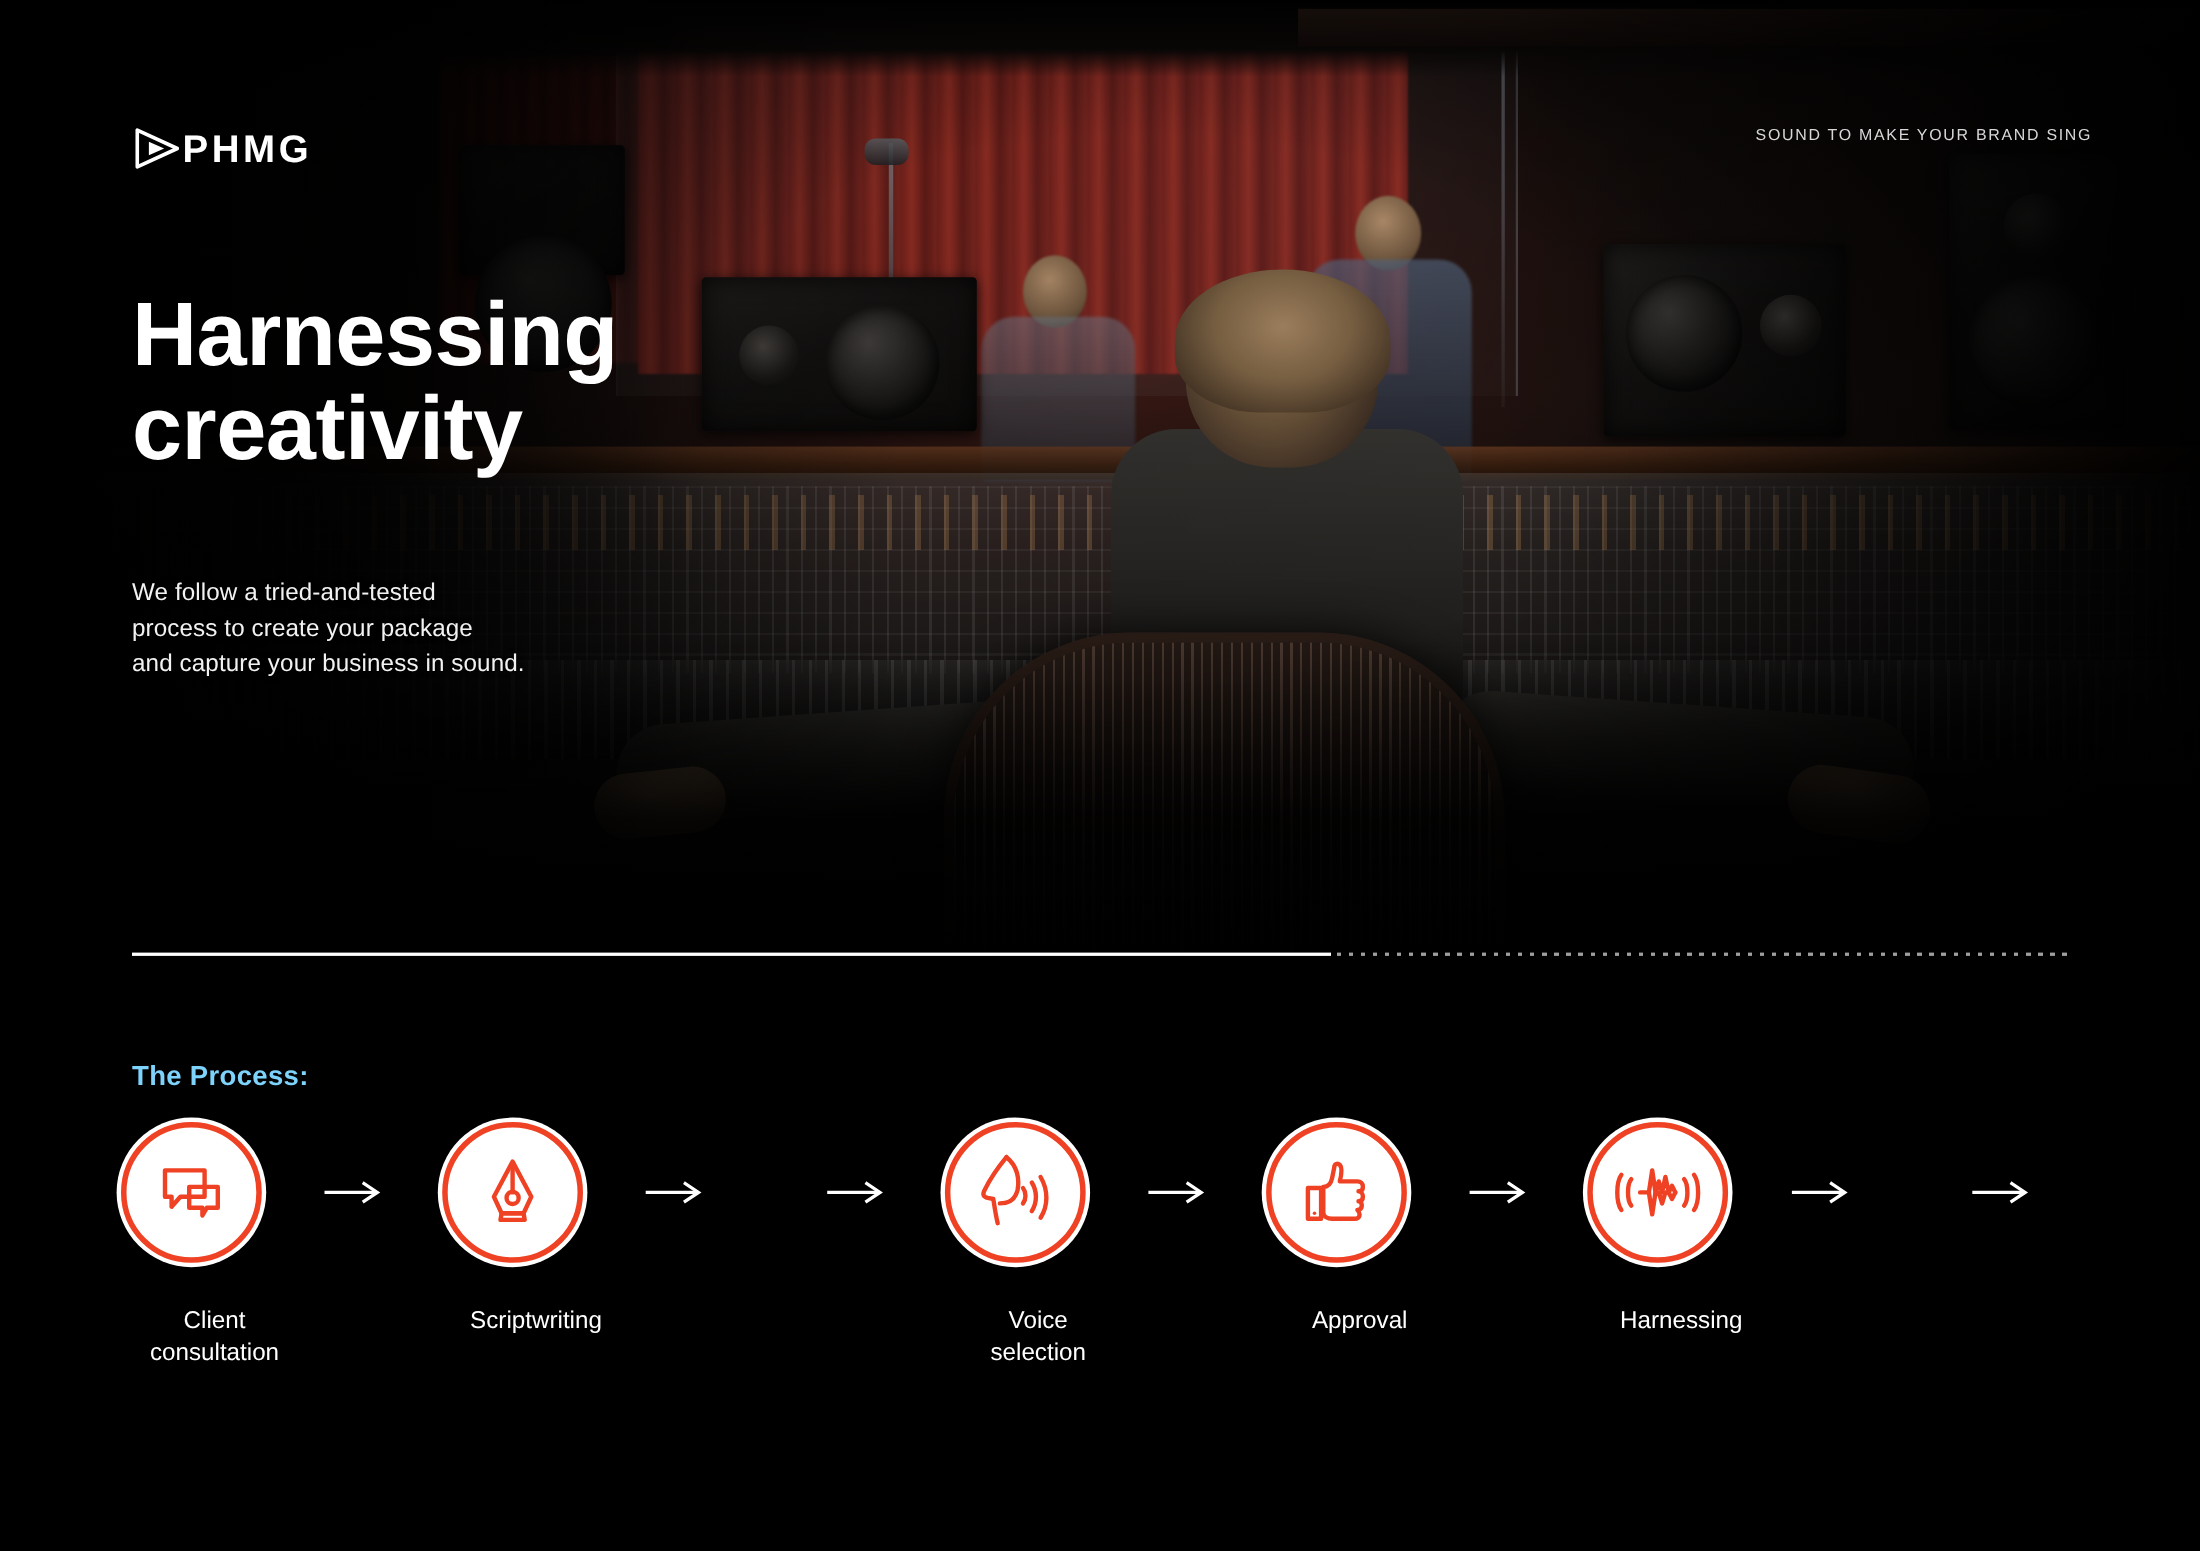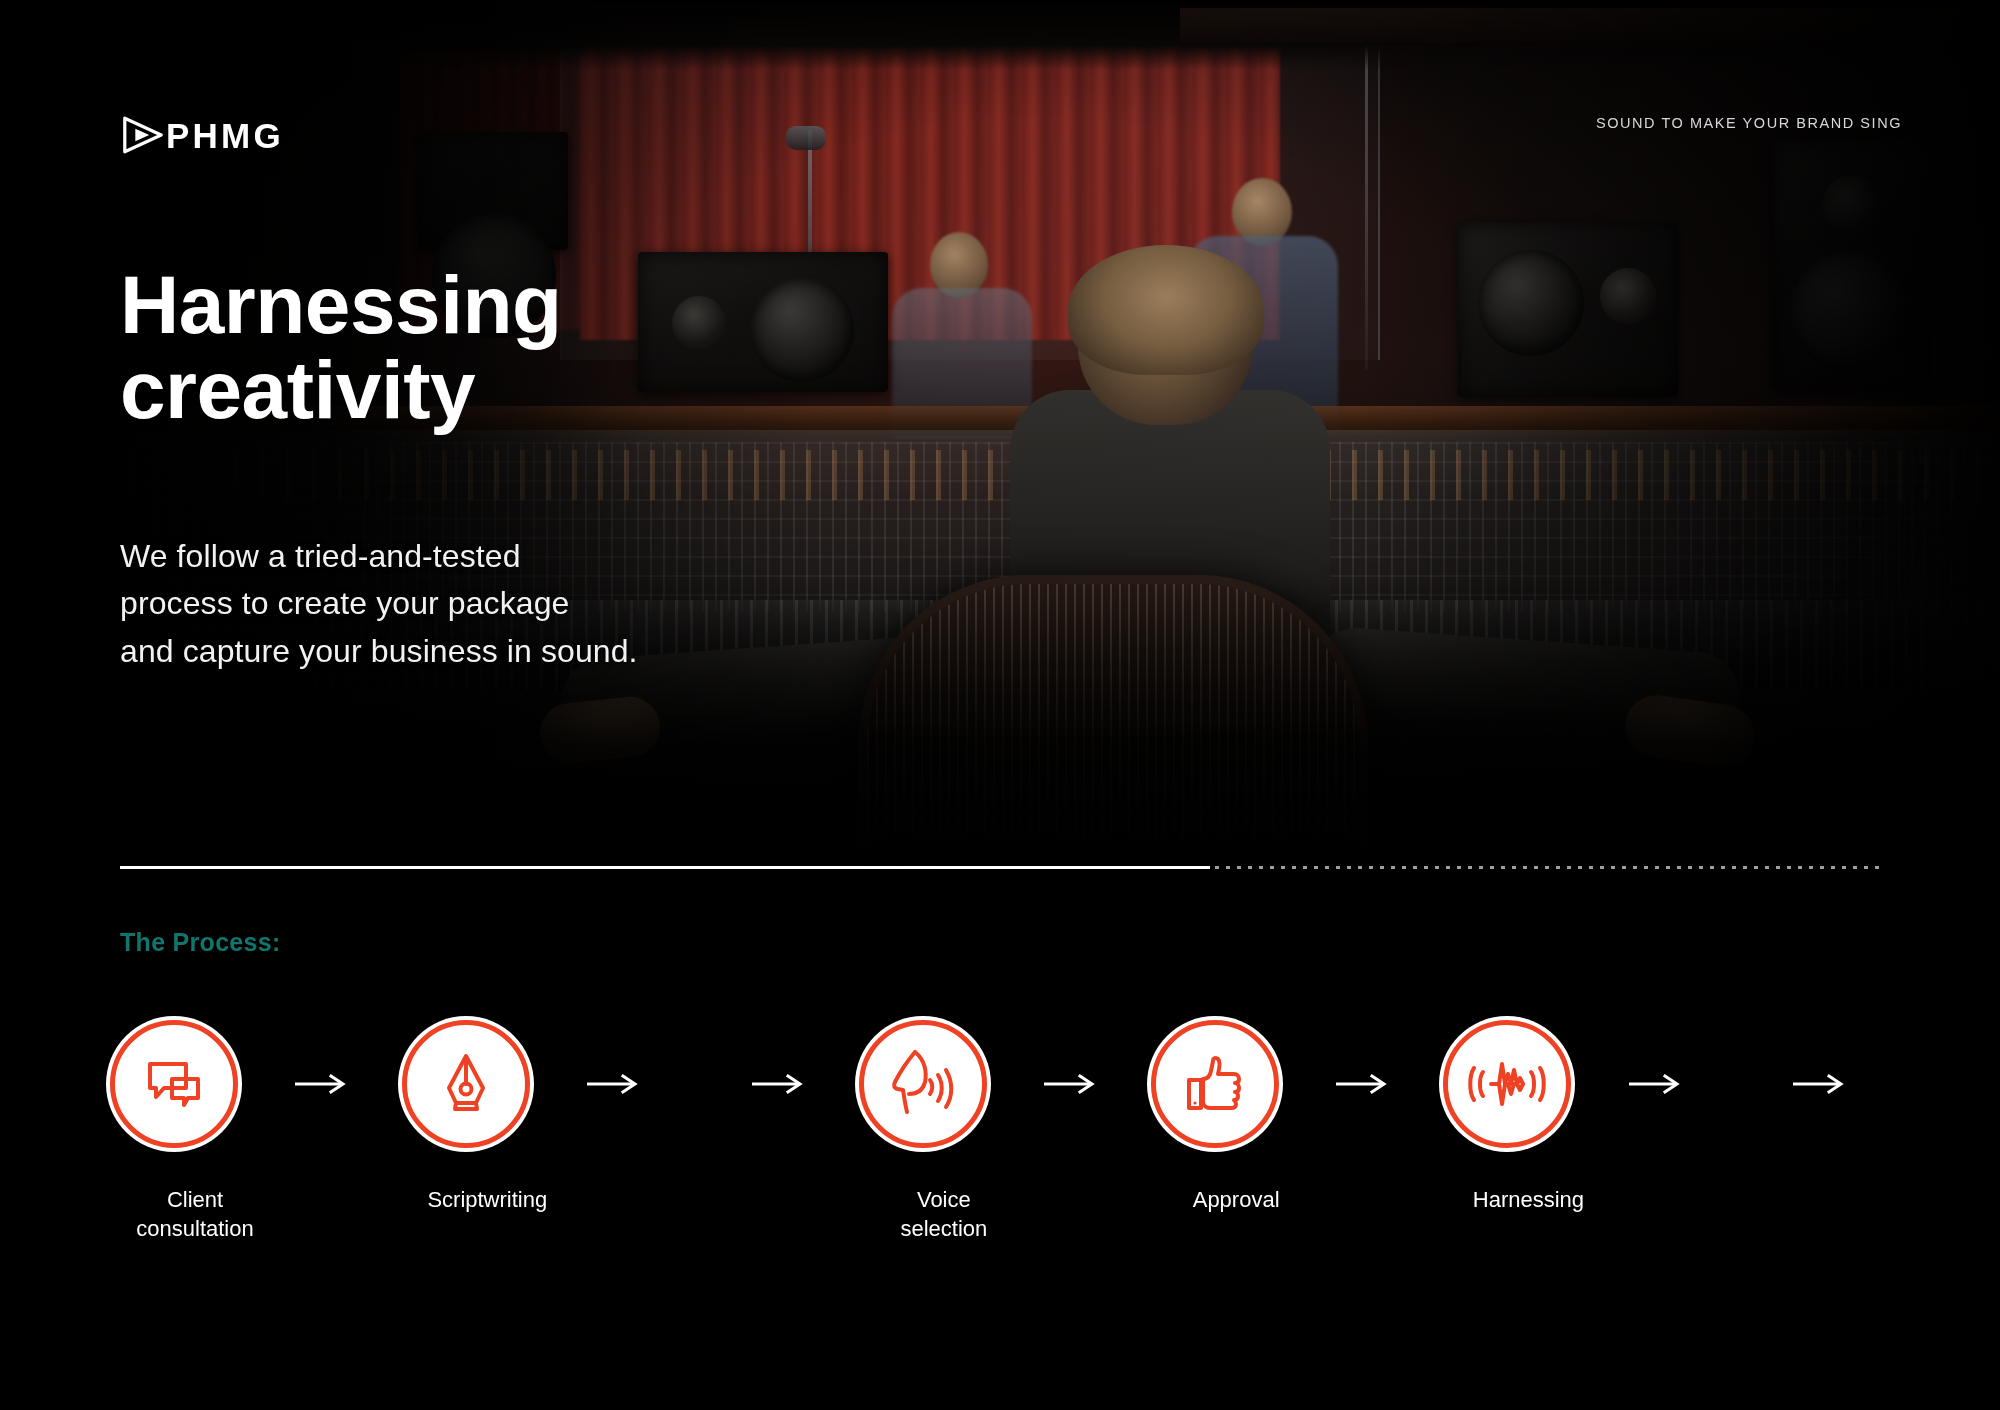--- a/index.html
+++ b/index.html
@@ -239,22 +239,22 @@
 
   
   #headline {
     position: absolute; left: 120px; top: 262px;
     color: #fff; font-size: 82px; font-weight: 700;
     line-height: 1.04; letter-spacing: -0.5px;
     white-space: pre-line; z-index: 20;
   }
   
   #subhead {
-    position: absolute; left: 120px; top: 533px;
-    color: #f2f2f2; font-size: 32px; font-weight: 400;
+    position: absolute; left: 120px; top: 522px;
+    color: #f2f2f2; font-size: 22px; font-weight: 400;
     line-height: 1.48; letter-spacing: 0.1px;
     white-space: pre-line; z-index: 20;
     text-shadow: 0 1px 6px rgba(0,0,0,.85);
   }
 
   
   #divider {
     position: absolute; left: 120px; top: 866px; width: 1760px; height: 3px;
     z-index: 25;
   }
@@ -262,22 +262,22 @@
     position: absolute; left: 0; top: 0; width: 1090px; height: 3px;
     background: #ffffff;
   }
   #divider .dotted {
     position: absolute; left: 1095px; top: 0; width: 665px; height: 3px;
     background: repeating-linear-gradient(90deg, rgba(255,255,255,.62) 0px, rgba(255,255,255,.62) 4px, rgba(255,255,255,0) 4px, rgba(255,255,255,0) 11px);
   }
 
   
   #process-title {
-    position: absolute; left: 120px; top: 928px;
-    color: #0f766e; font-size: 25px; font-weight: 700;
+    position: absolute; left: 120px; top: 964px;
+    color: #7dd3fc; font-size: 25px; font-weight: 700;
     letter-spacing: 0.3px; z-index: 20;
   }
   #process-row {
     position: absolute; left: 110px; top: 1020px; width: 1790px;
     display: flex; align-items: flex-start; z-index: 20;
   }
   .step {
     width: 128px; display: flex; flex-direction: column; align-items: center;
     flex: 0 0 auto;
   }

